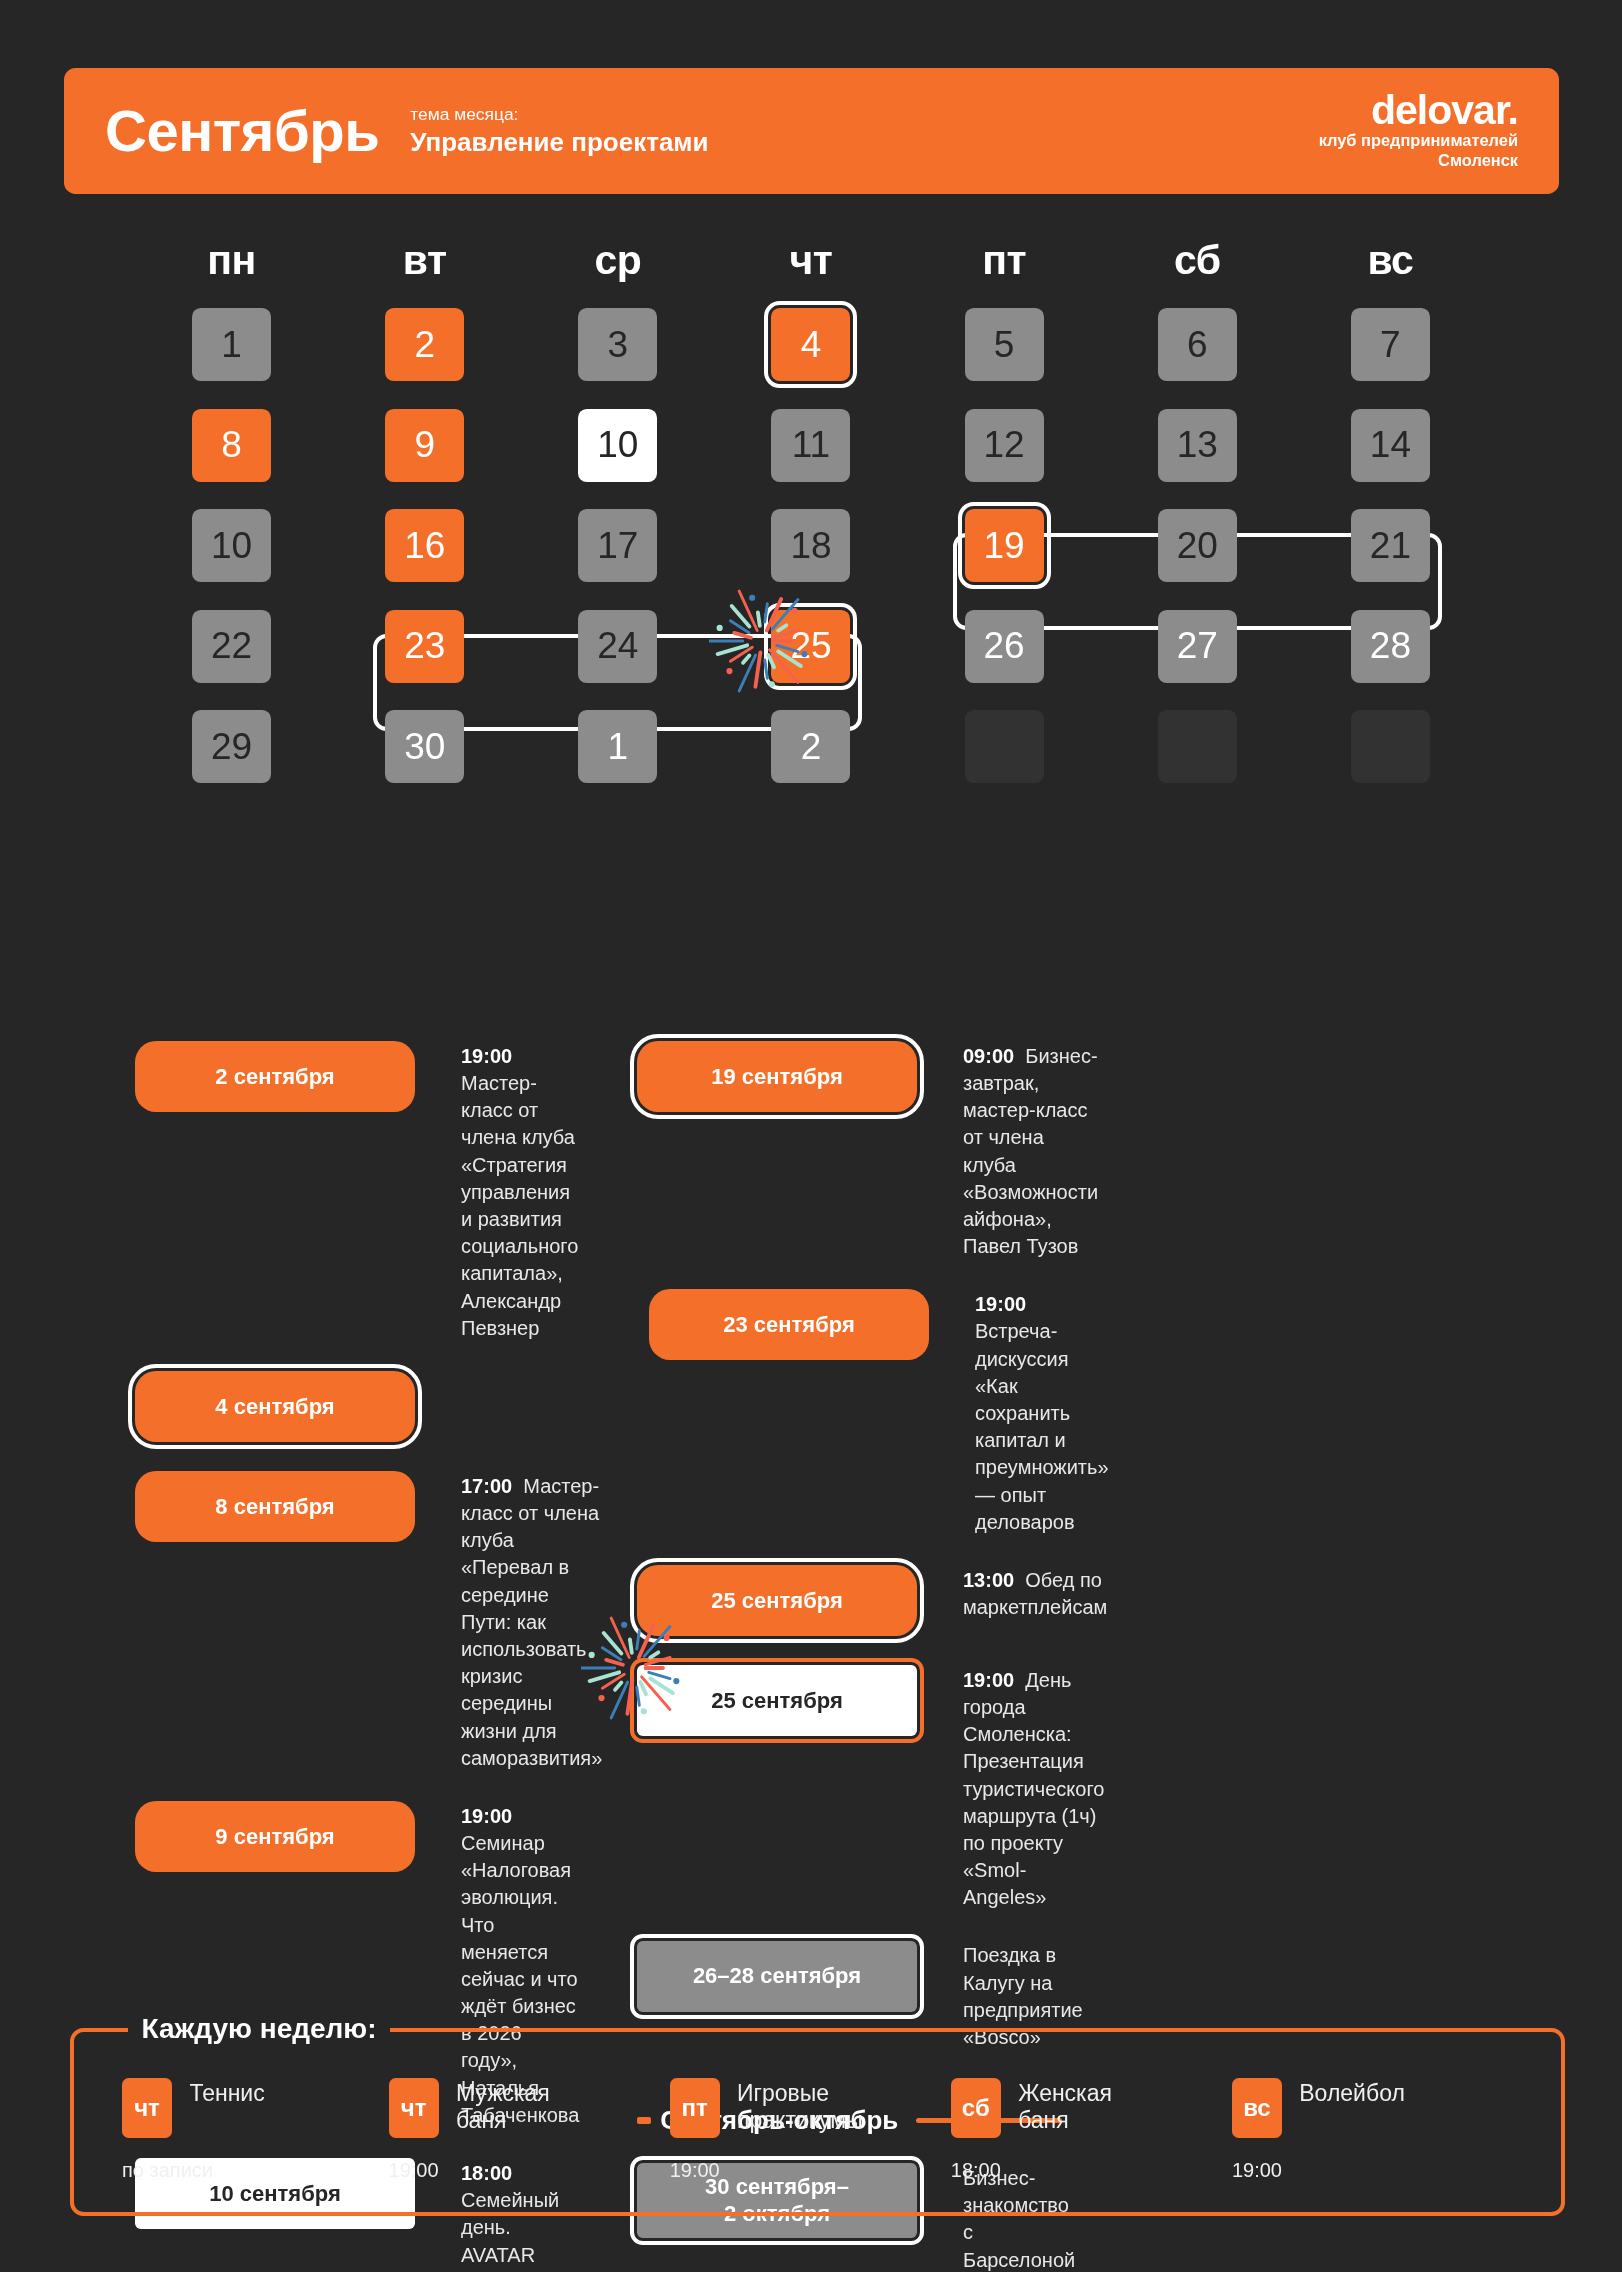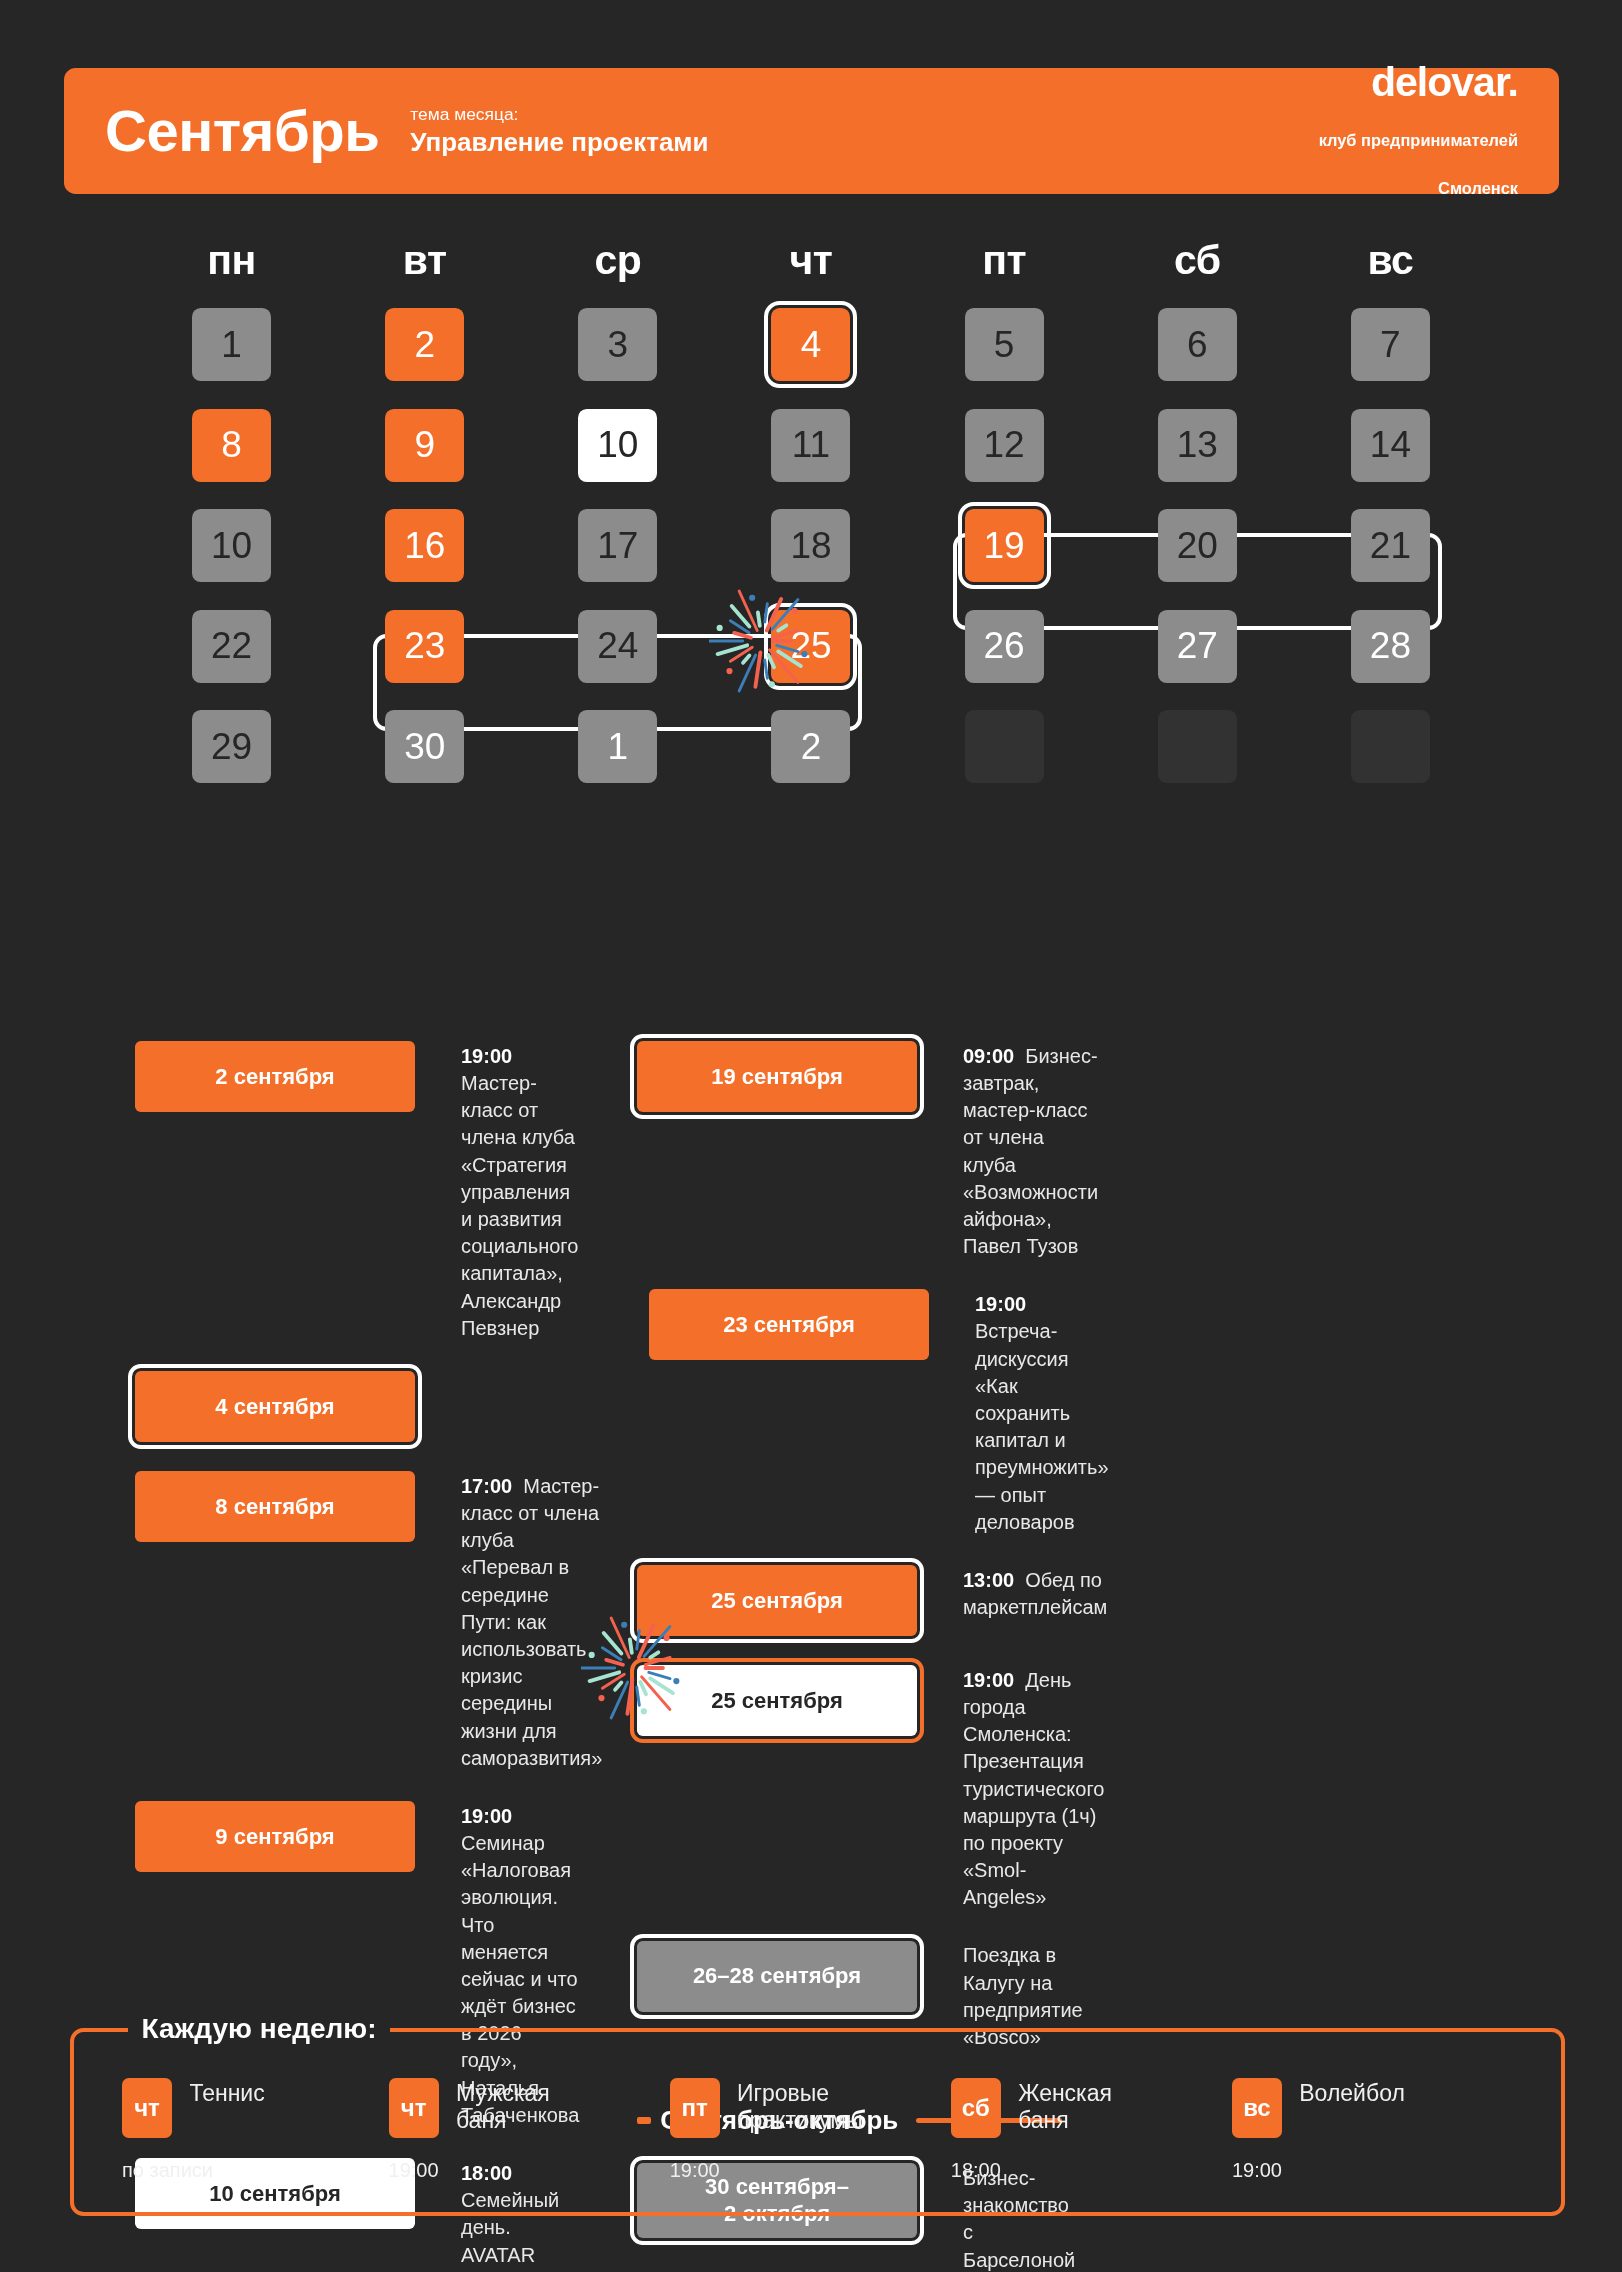--- a/index.html
+++ b/index.html
@@ -38,21 +38,21 @@
   .header-theme-label {
     font-size: 17.4px; font-weight: 400; color: #ffffff;
     line-height: 1.2; margin-bottom: 2.9px;
   }
   .header-theme-value {
     font-size: 26px; font-weight: 700; color: #ffffff; line-height: 1.15;
   }
   .brand {
     margin-left: auto;
     text-align: right;
-    display: flex; flex-direction: column; align-items: flex-end; gap: 28px;
+    display: flex; flex-direction: column; align-items: flex-end;
   }
   .brand-name {
     font-size: 41px; font-weight: 700; color: #ffffff;
     line-height: 0.95; letter-spacing: -1px;
   }
   .brand-sub1 { font-size: 16.4px; font-weight: 700; color:#ffffff; line-height: 1.25; margin-left: 20px; }
   .brand-sub2 { font-size: 16.4px; font-weight: 700; color:#ffffff; line-height: 1.25; }
 
   
   .cal {
@@ -124,21 +124,21 @@
     min-height: 71px;
     border-radius: 5.8px;
     display: flex; align-items: center; justify-content: center;
     font-size: 22px; font-weight: 700;
     flex: 0 0 280px;
     padding: 9.7px 7.7px;
     text-align: center;
     line-height: 1.25;
     position: relative;
   }
-  .ev-chip.orange { background: #F4702A; color: #ffffff; }
+  .ev-chip.orange { background: #F4702A; color: #ffffff; border-radius: 21px; }
   .ev-chip.white  { background: #ffffff; color: #262626; }
   .ev-chip.grey   { background: #8C8C8C; color: #ffffff; }
   .ev-chip.ring-white  { outline: 4.8px solid #ffffff; outline-offset: 3.9px; }
   .ev-chip.ring-orange { outline: 4.8px solid #F4702A; outline-offset: 3.9px; }
 
   .ev-text {
     margin-left: 46px;
     font-size: 20px;
     line-height: 1.36;
     color: #e8e8e8;

